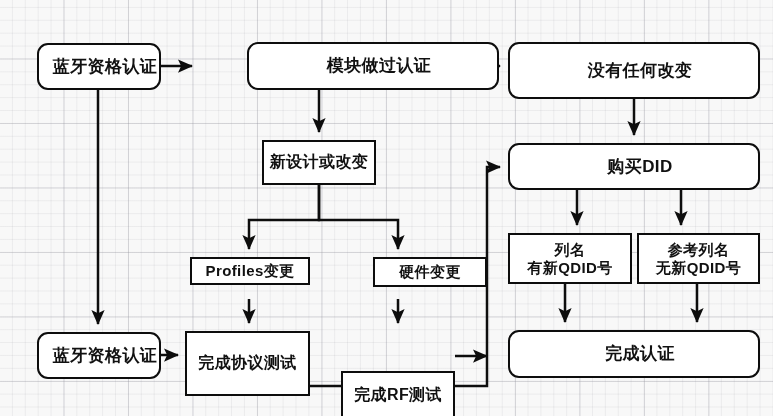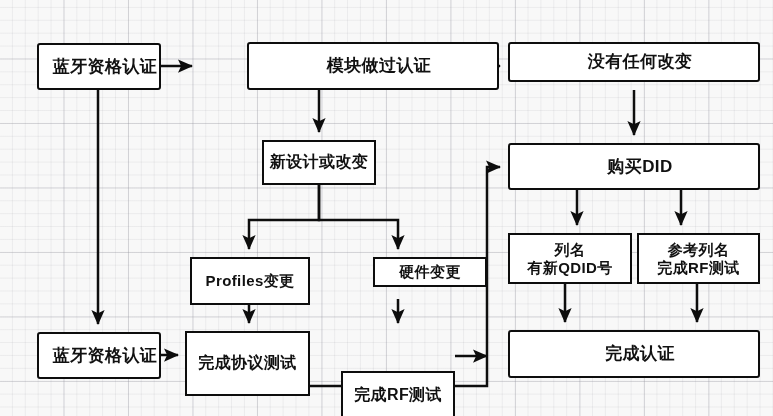--- a/index.html
+++ b/index.html
@@ -29,21 +29,21 @@
     border:2.5px solid #0d0d0d;
     display:flex;
     align-items:center;
     justify-content:center;
     text-align:center;
     color:#111111;
     font-weight:bold;
     letter-spacing:0.4px;
     line-height:1.15;
   }
-  .node.rounded{border-radius:3px;padding-left:12px;}
+  .node.rounded{border-radius:11px;padding-left:12px;}
   .node.sharp{border-radius:0;}
   .node .lbl{display:block;white-space:pre-line;}
 </style>
 </head>
 <body>
 
 <div id="canvas">
   <svg class="edges" viewBox="0 0 773 416" xmlns="http://www.w3.org/2000/svg">
     <defs>
       <marker id="arrowhead" markerWidth="7" markerHeight="7" refX="5.6" refY="3" orient="auto" markerUnits="strokeWidth">
@@ -69,42 +69,42 @@
         <path d="M697,284 L697,322" fill="none" stroke="#0d0d0d" stroke-width="2.5" stroke-linecap="butt" stroke-linejoin="miter" marker-end="url(#arrowhead)"></path>
       </g>
   </svg>
   <div id="node-layer">
       <div class="node rounded" style="left: 37px; top: 43px; width: 124px; height: 47px; font-size: 17px; background: rgb(255, 255, 255); border-color: rgb(13, 13, 13);">
         <span class="lbl">蓝牙资格认证</span>
       </div>
       <div class="node rounded" style="left: 200px; top: 42px; width: 252px; height: 48px; font-size: 17px; background: rgb(255, 255, 255); border-color: rgb(13, 13, 13); margin-left: 47px;">
         <span class="lbl">模块做过认证</span>
       </div>
-      <div class="node rounded" style="left: 508px; top: 42px; width: 252px; height: 40px; font-size: 17px; background: rgb(255, 255, 255); border-color: rgb(13, 13, 13);">
+      <div class="node rounded" style="left: 508px; top: 42px; width: 252px; height: 57px; font-size: 17px; background: rgb(255, 255, 255); border-color: rgb(13, 13, 13);">
         <span class="lbl">没有任何改变</span>
       </div>
       <div class="node sharp" style="left: 262px; top: 140px; width: 114px; height: 45px; font-size: 16px; background: rgb(255, 255, 255); border-color: rgb(13, 13, 13);">
         <span class="lbl">新设计或改变</span>
       </div>
       <div class="node rounded" style="left: 508px; top: 143px; width: 252px; height: 47px; font-size: 17px; background: rgb(255, 255, 255); border-color: rgb(13, 13, 13);">
         <span class="lbl">购买DID</span>
       </div>
-      <div class="node sharp" style="left: 190px; top: 257px; width: 120px; height: 48px; font-size: 15px; background: rgb(255, 255, 255); border-color: rgb(13, 13, 13);">
+      <div class="node sharp" style="left: 190px; top: 257px; width: 120px; height: 28px; font-size: 15px; background: rgb(255, 255, 255); border-color: rgb(13, 13, 13);">
         <span class="lbl">Profiles变更</span>
       </div>
       <div class="node sharp" style="left: 341px; top: 257px; width: 114px; height: 30px; font-size: 15px; background: rgb(255, 255, 255); border-color: rgb(13, 13, 13); margin-left: 32px;">
         <span class="lbl">硬件变更</span>
       </div>
       <div class="node sharp" style="left: 508px; top: 233px; width: 124px; height: 51px; font-size: 15px; background: rgb(255, 255, 255); border-color: rgb(13, 13, 13);">
         <span class="lbl">列名
 有新QDID号</span>
       </div>
       <div class="node sharp" style="left: 637px; top: 233px; width: 123px; height: 51px; font-size: 15px; background: rgb(255, 255, 255); border-color: rgb(13, 13, 13);">
         <span class="lbl">参考列名
-完成RF测试</span>
+无新QDID号</span>
       </div>
       <div class="node rounded" style="left: 37px; top: 332px; width: 124px; height: 47px; font-size: 17px; background: rgb(255, 255, 255); border-color: rgb(13, 13, 13);">
         <span class="lbl">蓝牙资格认证</span>
       </div>
       <div class="node sharp" style="left: 185px; top: 331px; width: 125px; height: 65px; font-size: 16px; background: rgb(255, 255, 255); border-color: rgb(13, 13, 13);">
         <span class="lbl">完成协议测试</span>
       </div>
       <div class="node sharp" style="left: 341px; top: 331px; width: 114px; height: 48px; font-size: 16px; background: rgb(255, 255, 255); border-color: rgb(13, 13, 13); margin-top: 40px;">
         <span class="lbl">完成RF测试</span>
       </div>

